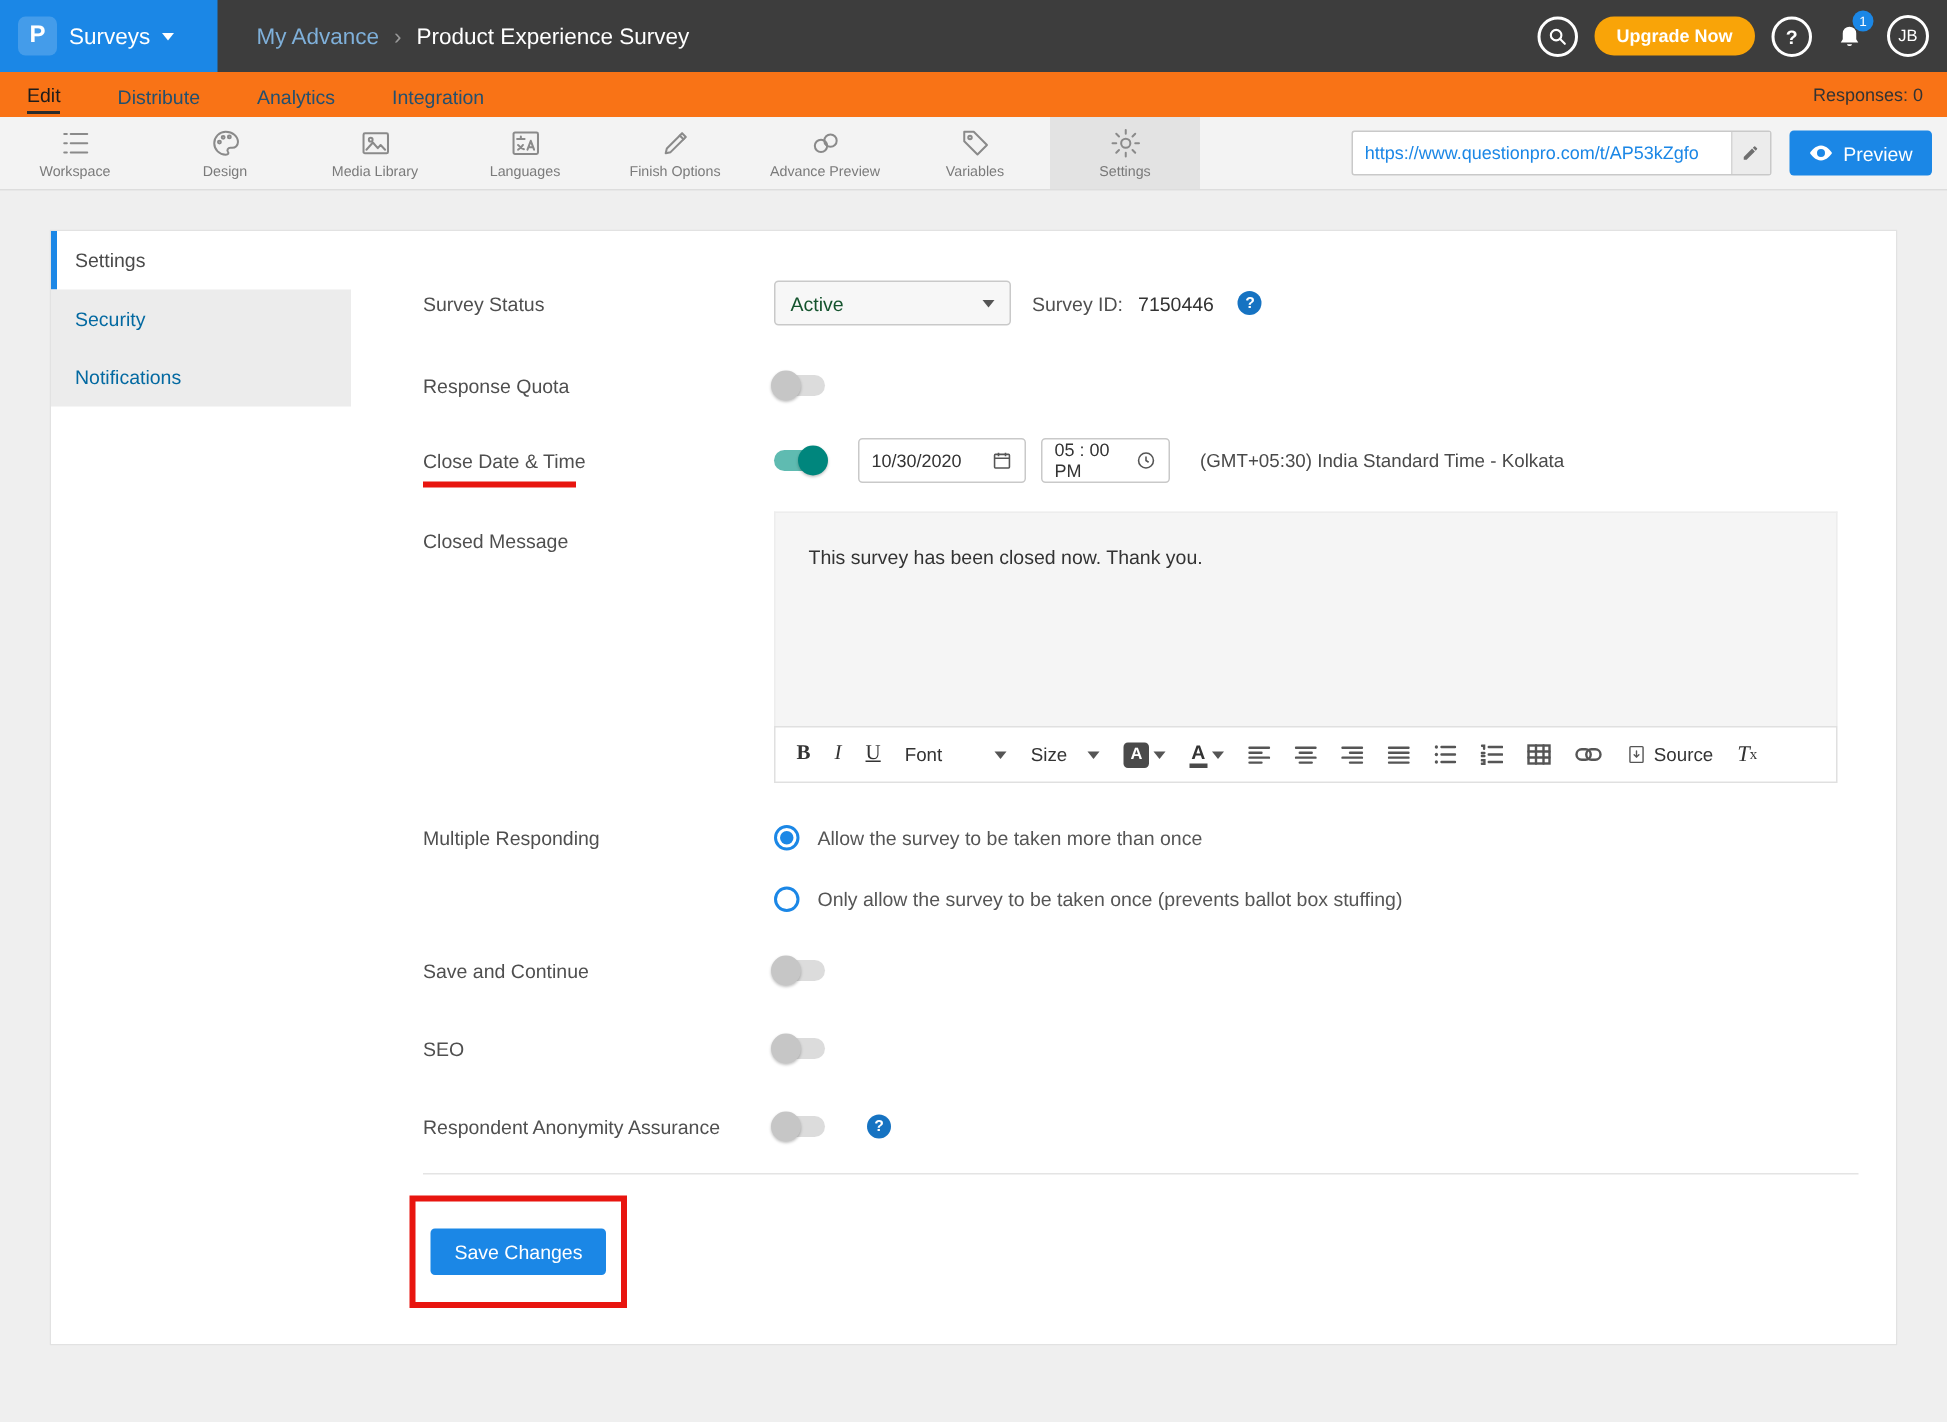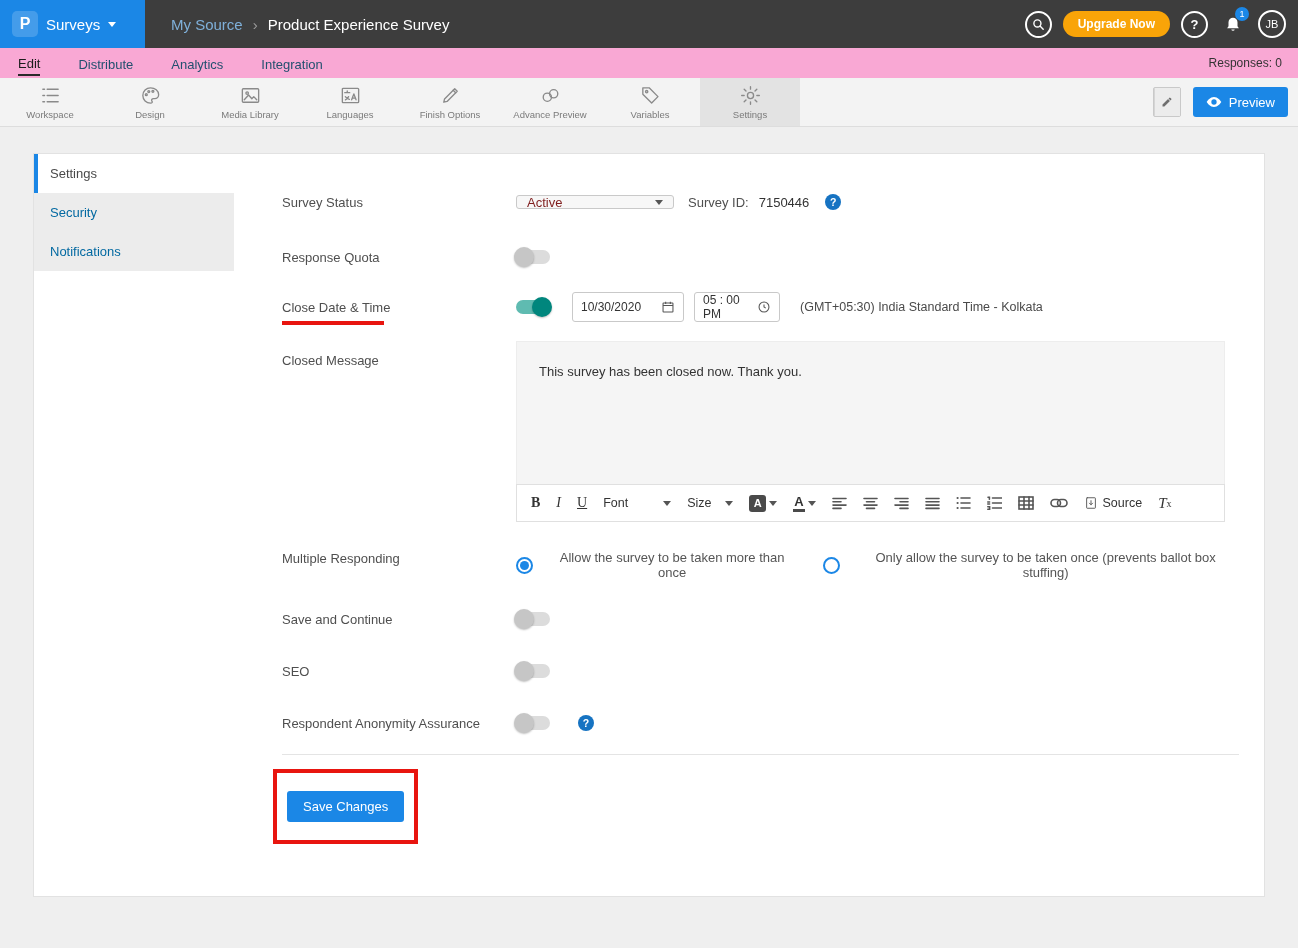--- a/index.html
+++ b/index.html
@@ -25,21 +25,21 @@
     color:#fff; display:flex; align-items:center; justify-content:center; cursor:pointer; font-size:13px; font-weight:bold; }
   .upgrade-btn { height:26px; border:none; border-radius:13px; background:#f9a408; color:#fff;
     font-weight:bold; font-size:12px; padding:0 15px; cursor:pointer; font-family:"Liberation Sans",sans-serif; }
   .bell-wrap { position:relative; width:28px; height:28px; display:flex; align-items:center; justify-content:center; cursor:pointer; }
   .bell-badge { position:absolute; top:-3px; right:-2px; min-width:14px; height:14px; border-radius:7px;
     background:#1b87e6; color:#fff; font-size:9px; display:flex; align-items:center; justify-content:center; padding:0 3px; }
   .avatar { width:28px; height:28px; border-radius:50%; border:2px solid #fff; color:#fff; font-size:11px;
     display:flex; align-items:center; justify-content:center; cursor:pointer; }
 
   
-  .tabs { height:30px; background:#f9a8d4; display:flex; align-items:center; padding-left:18px; gap:38px; }
+  .tabs { height:30px; background:#f97316; display:flex; align-items:center; padding-left:18px; gap:38px; }
   .tab { font-size:13px; color:#23506f; text-decoration:none; cursor:pointer; padding:5px 0 3px; }
   .tab.active { color:#1c1c1c; border-bottom:2px solid #2b2b2b; }
   .responses { margin-left:auto; padding-right:16px; font-size:12px; color:#333; }
 
   
   .toolbar { height:49px; background:#f3f3f3; border-bottom:1px solid #ddd; display:flex; align-items:center; }
   .tb-item { width:100px; height:48px; display:flex; flex-direction:column; align-items:center;
     justify-content:center; gap:2px; cursor:pointer; color:#8a8a8a; }
   .tb-item.active { background:#e3e3e3; }
   .tb-item svg { stroke:#8a8a8a; fill:none; stroke-width:1.4; stroke-linecap:round; stroke-linejoin:round; }
@@ -61,22 +61,22 @@
     color:#0369a1; background:#ececec; cursor:pointer; border-left:4px solid transparent; padding-left:12px; }
   .side-item.active { background:#fff; color:#4a4a4a; border-left:4px solid #1b87e6; }
 
   .form { flex:1; padding:33px 25px 0 48px; }
   .row { display:flex; }
   .row-label { width:234px; flex:none; font-size:13px; color:#4f4f4f; }
   .v-center { align-items:center; }
 
   
   .row-status { height:30px; margin-bottom:30px; }
-  .dropdown { width:158px; height:14px; background:#f7f7f7; border:1px solid #c9c9c9; border-radius:3px;
-    display:flex; align-items:center; justify-content:space-between; padding:0 10px; font-size:13px; color:#7f1d1d; cursor:pointer; }
+  .dropdown { width:158px; height:30px; background:#f7f7f7; border:1px solid #c9c9c9; border-radius:3px;
+    display:flex; align-items:center; justify-content:space-between; padding:0 10px; font-size:13px; color:#14532d; cursor:pointer; }
   .sid-label { font-size:13px; color:#4f4f4f; margin-left:14px; }
   .sid-value { font-size:13px; color:#333; margin-left:10px; }
   .help-dot { width:16px; height:16px; border-radius:50%; background:#1673c2; color:#fff; font-size:10.5px;
     font-weight:bold; display:flex; align-items:center; justify-content:center; margin-left:16px; cursor:pointer; }
 
   .row-quota { height:20px; margin-bottom:25px; }
   .toggle { position:relative; width:34px; height:14px; border-radius:7px; background:#dcdcdc; cursor:pointer; flex:none; }
   .toggle .knob { position:absolute; top:-3px; left:-2px; width:20px; height:20px; border-radius:50%;
     background:#c6c6c6; box-shadow:0 1px 2px rgba(0,0,0,.25); }
   .toggle.on { background:#5fbbb1; }
@@ -110,21 +110,21 @@
   .a-box { width:17px; height:17px; background:#4a4a4a; border-radius:3px; color:#fff; font-size:11px;
     font-weight:bold; display:flex; align-items:center; justify-content:center; margin-right:3px; }
   .a-under { font-size:13px; font-weight:bold; color:#333; border-bottom:3px solid #4a4a4a;
     line-height:14px; margin-right:3px; padding:0 1px; }
   .src-label { font-size:12.5px; color:#333; margin-left:5px; }
   .tx-t { font-family:"Liberation Serif",serif; font-style:italic; font-size:15px; color:#333; }
   .tx-x { font-family:"Liberation Serif",serif; font-size:10px; color:#333; vertical-align:sub; }
 
   .row-multi { margin-bottom:29px; }
   .row-multi .row-label { padding-top:1px; }
-  .radio-group { display:flex; flex-direction:row; gap:24px;text-align:center; }
+  .radio-group { display:flex; flex-direction:column; gap:24px; }
   .radio-line { display:flex; align-items:center; gap:12px; cursor:pointer; }
   .radio { width:17px; height:17px; border-radius:50%; border:2px solid #1b87e6; flex:none;
     display:flex; align-items:center; justify-content:center; background:#fff; }
   .radio .dot { width:9px; height:9px; border-radius:50%; background:transparent; }
   .radio.checked .dot { background:#1b87e6; }
   .radio-label { font-size:13px; color:#555; }
 
   .row-toggle { height:20px; margin-bottom:32px; }
   .row-anon { margin-bottom:21px; }
   .help-after-toggle { margin-left:28px; }
@@ -137,21 +137,21 @@
 </head>
 <body>
 
 <header class="topbar">
   <div class="logo-area">
     <span class="logo-badge">P</span>
     <span class="product-name">Surveys</span>
     <span class="caret caret-white"></span>
   </div>
   <nav class="breadcrumb">
-    <a class="bc-parent">My Source</a>
+    <a class="bc-parent">My Advance</a>
     <span class="bc-sep">›</span>
     <span class="bc-current">Product Experience Survey</span>
   </nav>
   <div class="topbar-right">
     <button class="circle-btn">
       <span style="display:flex">
         <svg width="13" height="13" viewBox="0 0 24 24" fill="none" stroke="#fff" stroke-width="2.6" stroke-linecap="round">
             <circle cx="10" cy="10" r="6.5"></circle>
             <path d="M15.2 15.2l5.5 5.5"></path>
           </svg>
@@ -255,20 +255,21 @@
       <svg width="23" height="23" viewBox="0 0 24 24">
           <circle cx="12" cy="12" r="3.2"></circle>
           <path d="M12 2.8v2.6M12 18.6v2.6M2.8 12h2.6M18.6 12h2.6M5.4 5.4l1.9 1.9M16.7 16.7l1.9 1.9M18.6 5.4l-1.9 1.9M7.3 16.7l-1.9 1.9"></path>
         </svg>
     </span>
     <span class="tb-label">Settings</span>
   </div>
 
   <div class="toolbar-right">
     <div class="url-box">
+      <span class="url-text">https://www.questionpro.com/t/AP53kZgfo</span>
       <span class="url-edit">
         <span style="display:flex">
           <svg width="12" height="12" viewBox="0 0 24 24" fill="#6f6f6f">
               <path d="M3 17.2V21h3.8L17.9 9.9l-3.8-3.8L3 17.2zM20.7 7.1a1 1 0 000-1.4l-2.4-2.4a1 1 0 00-1.4 0l-1.8 1.8 3.8 3.8 1.8-1.8z"></path>
             </svg>
         </span>
       </span>
     </div>
     <button class="preview-btn">
       <span style="display:flex">

